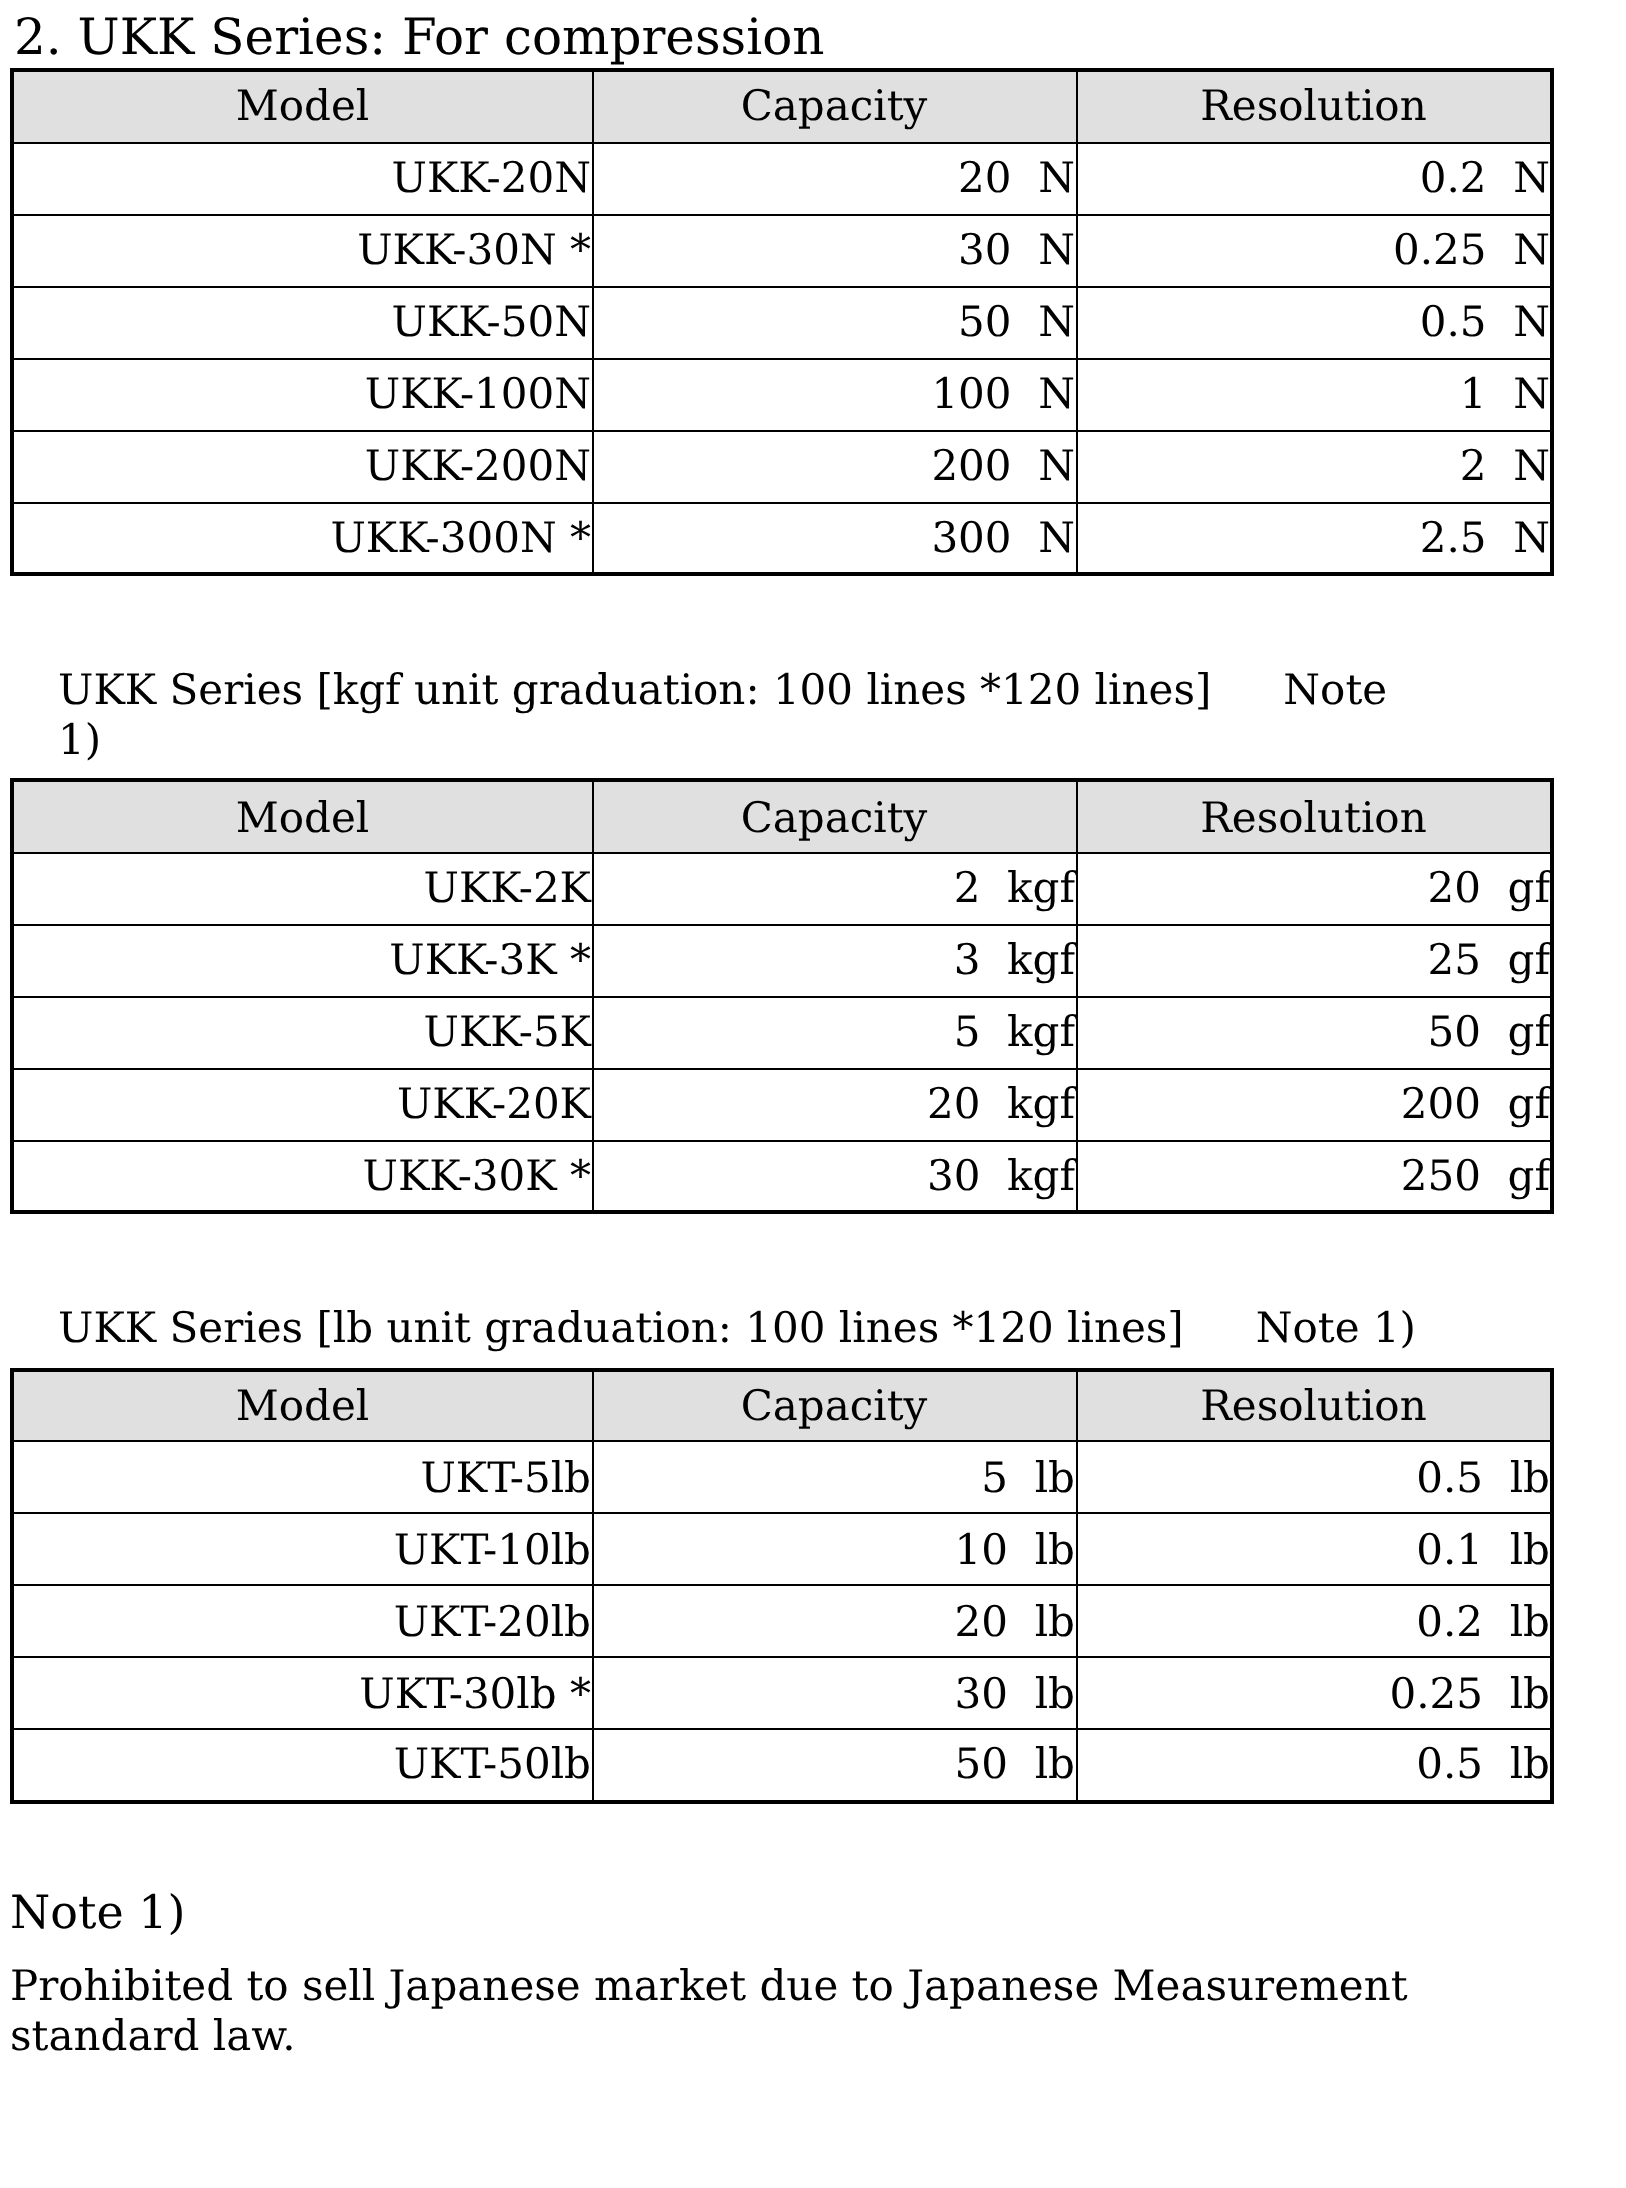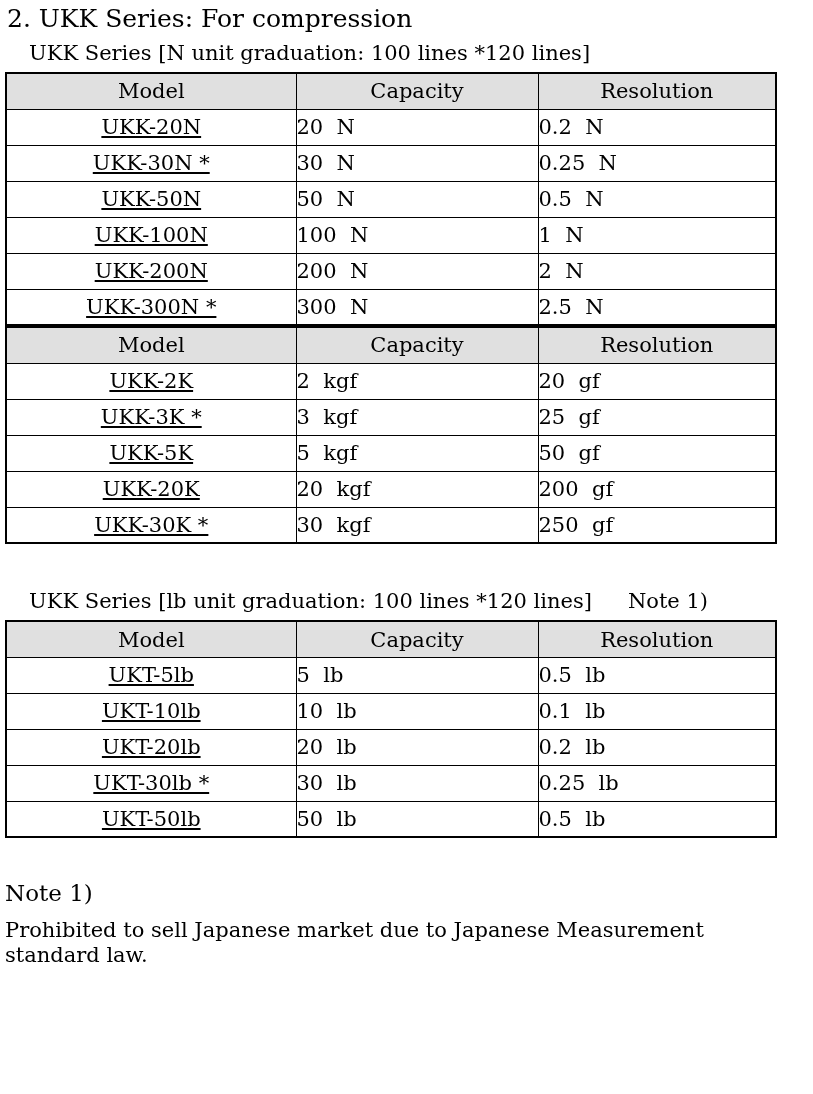--- a/index.html
+++ b/index.html
@@ -54,25 +54,25 @@
     font-size:21px;
     font-weight:400;
     vertical-align:middle;
   }
   table.spec-table th{
     background:var(--header-bg);
     text-align:center;
     margin-top:45px;
   }
   td.cell-model{
-    text-align:center;
+    text-align:right;
     padding-left:10px;
-    text-decoration:underline;
   }
   td.cell-value{
+    text-align:right;
     padding-right:45px;
     white-space:pre;
   }
   .footnote{margin:0;}
   .footnote-label{
     font-size:23px;
     line-height:1.2;
     margin:42px 0 0 0;
   }
   .footnote-text{
@@ -82,21 +82,20 @@
   }
 </style>
 </head>
 <body>
 
 <main class="page">
 
   <h1 class="page-title">2. UKK Series: For compression</h1>
 
   <section class="spec-section">
-    <p class="caption-row"><span class="caption">UKK Series [N unit graduation: 100 lines *120 lines]</span><span class="note-ref"></span></p>
     <table class="spec-table">
       <colgroup>
           <col class="col-model">
           <col class="col-capacity">
           <col class="col-resolution">
         </colgroup>
       <thead>
         <tr class="header-row">
           <th>Model</th>
           <th>Capacity</th>
@@ -132,20 +131,21 @@
         <tr class="data-row">
           <td class="cell-model">UKK-300N *</td>
           <td class="cell-value">300  N</td>
           <td class="cell-value">2.5  N</td>
         </tr>
       </tbody>
     </table>
   </section>
 
   <section class="spec-section later">
+    <p class="caption-row"><span class="caption">UKK Series [kgf unit graduation: 100 lines *120 lines]</span><span class="note-ref">Note 1)</span></p>
     <table class="spec-table">
       <colgroup>
           <col class="col-model">
           <col class="col-capacity">
           <col class="col-resolution">
         </colgroup>
       <thead>
         <tr class="header-row">
           <th>Model</th>
           <th>Capacity</th>

